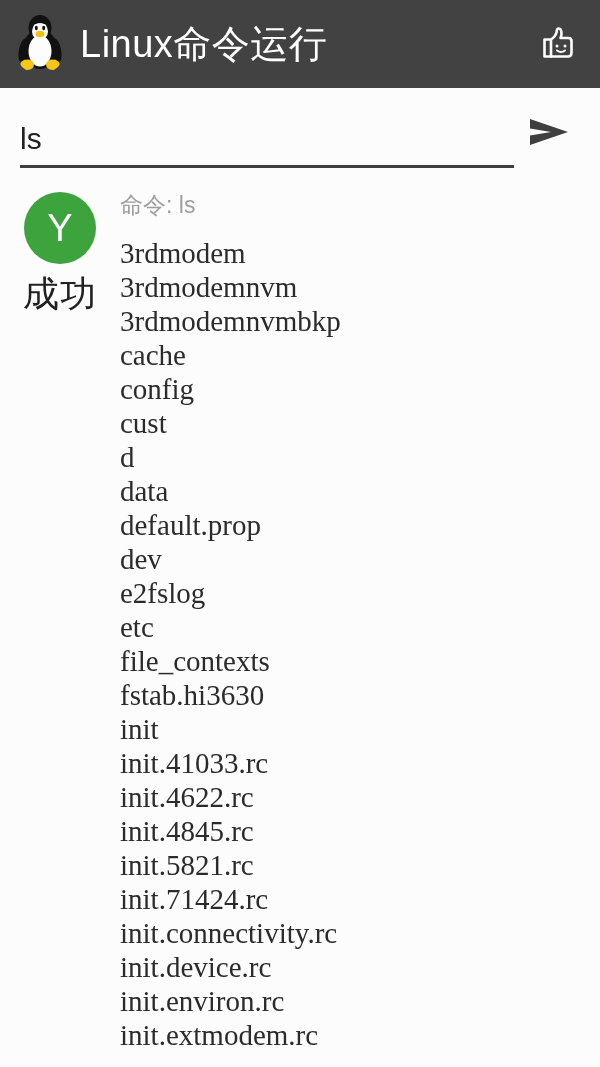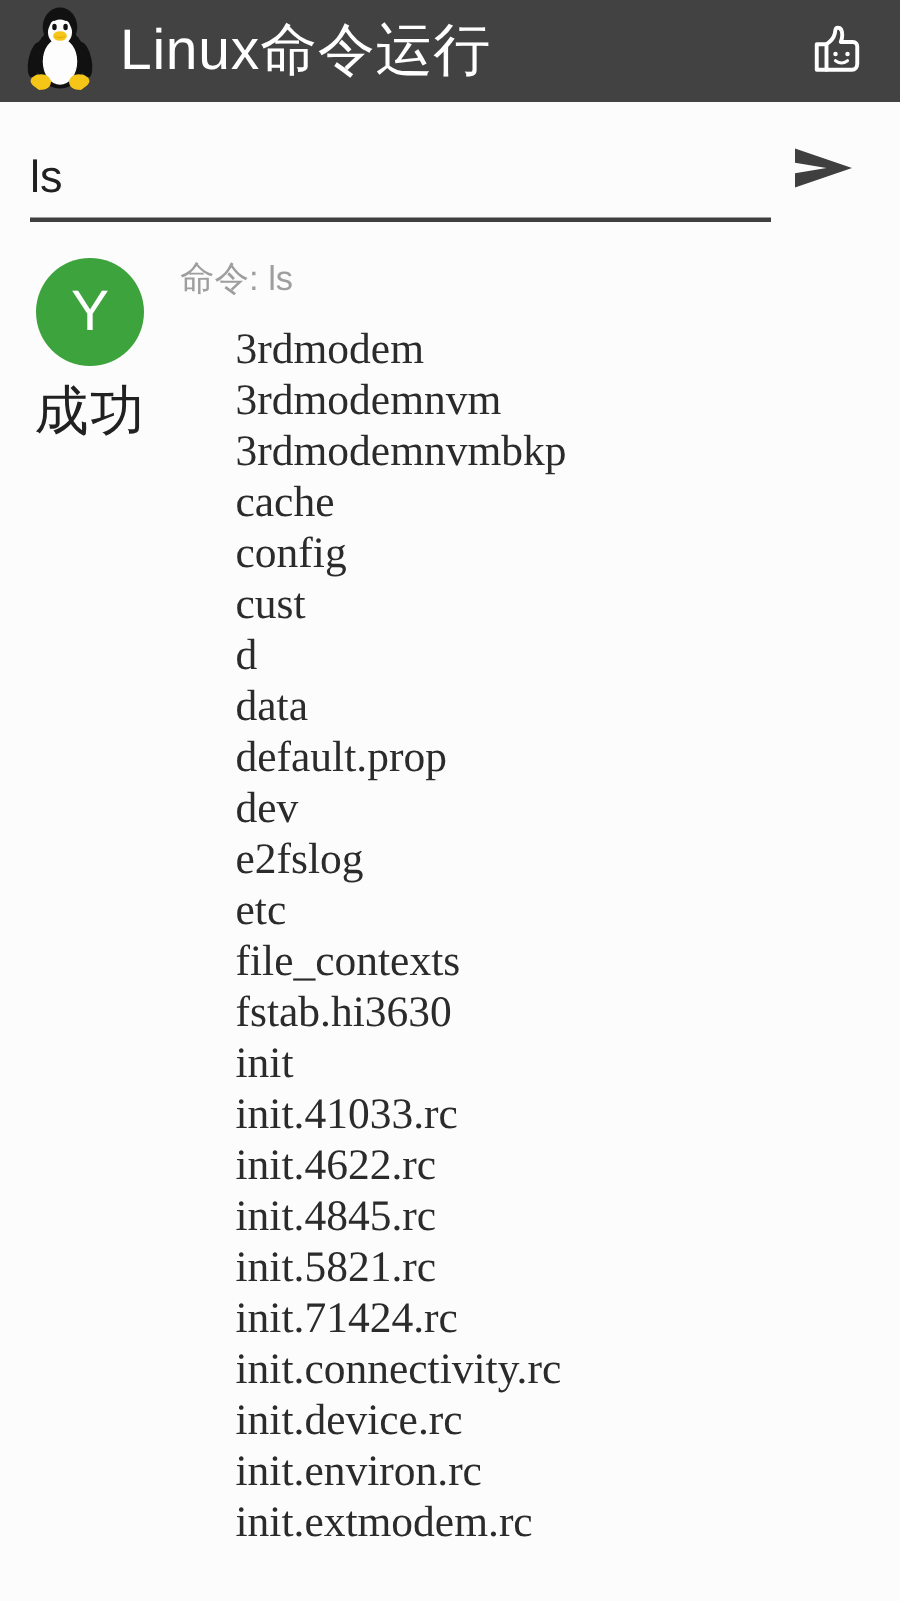--- a/index.html
+++ b/index.html
@@ -12,21 +12,21 @@
 
   body {
     background: #fcfcfc;
     font-family: "Liberation Sans", sans-serif;
     -webkit-font-smoothing: antialiased;
   }
 
   
   .appbar {
     position: relative;
-    height: 68px;
+    height: 88px;
     background: #424242;
     display: flex;
     align-items: center;
     padding: 0 16px 0 12px;
   }
 
   .tux-logo {
     width: 56px;
     height: 62px;
     flex: 0 0 auto;
@@ -153,21 +153,20 @@
 
   .cmd-echo .cmd-echo-value { color: #9e9e9e; }
 
   .output-list {
     margin-top: 16px;
     font-family: "Liberation Serif", serif;
     font-size: 29px;
     color: #2b2b2b;
     line-height: 34px;
     white-space: pre;
-    margin-left: 37px;
   }
 
   .output-line { display: block; }
 </style>
 </head>
 <body>
 
 <div class="appbar">
 
   <span class="tux-logo">

